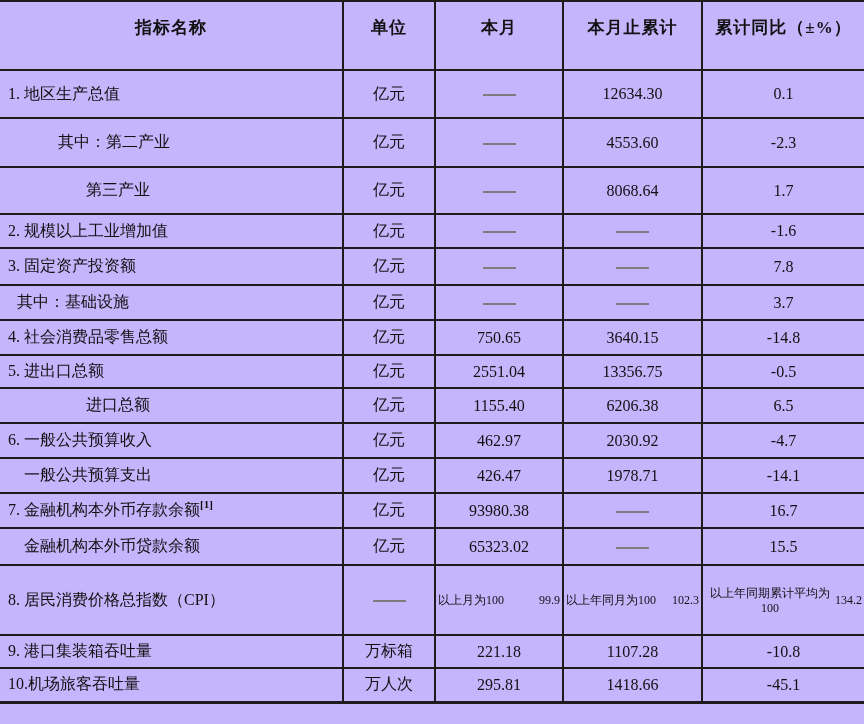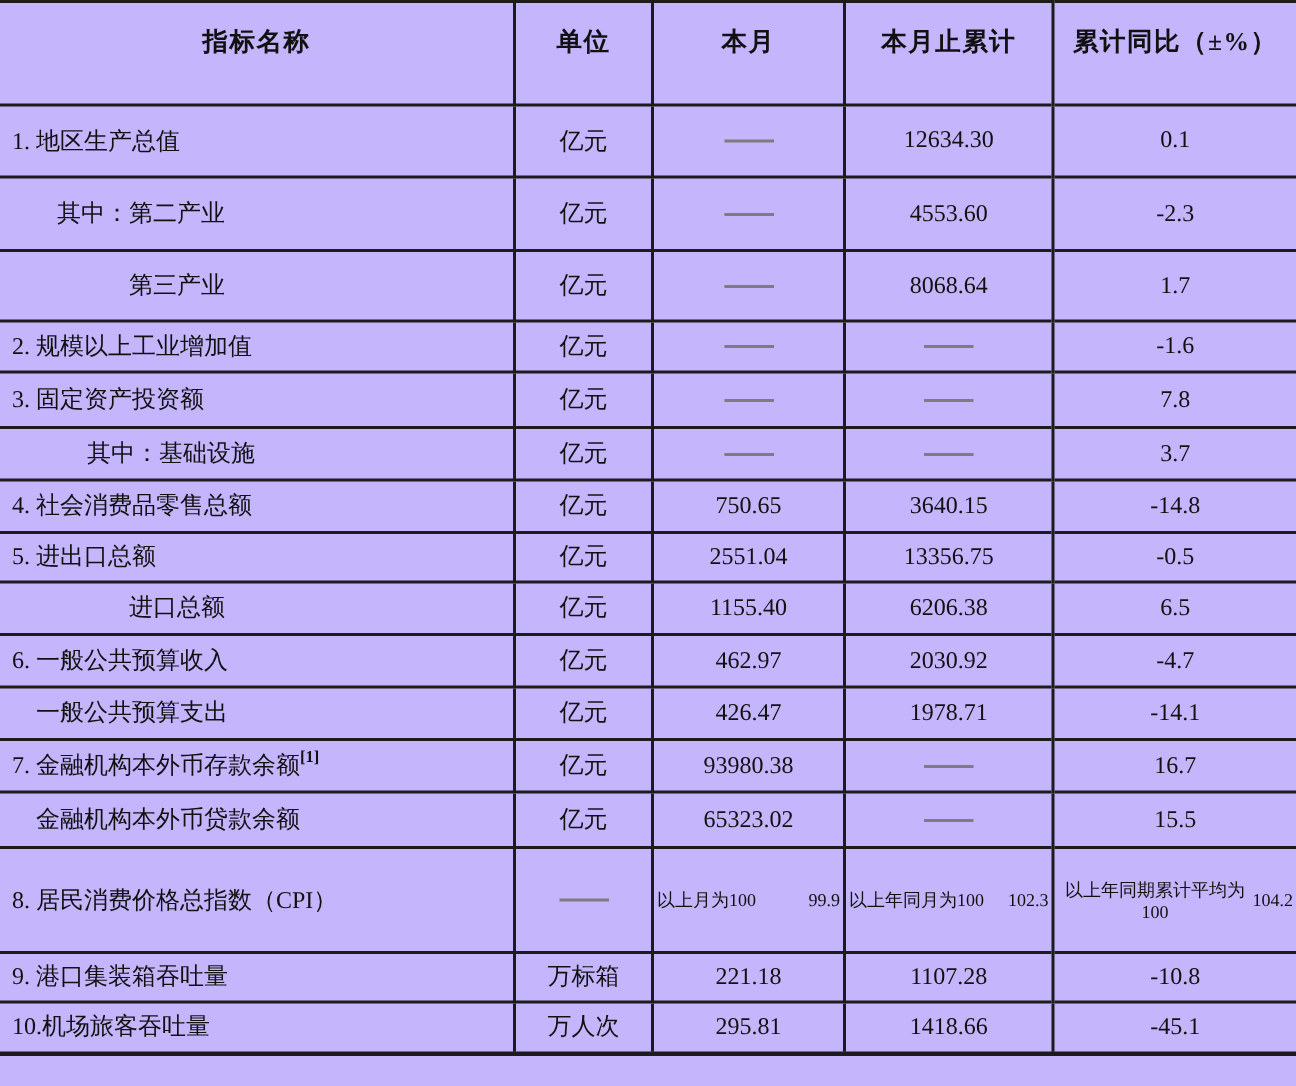--- a/index.html
+++ b/index.html
@@ -51,21 +51,21 @@
     </thead>
     <tbody id="table-body">
         <tr style="height: 48px;">
           <td class="name" style="padding-left: 8px;"><span>1. 地区生产总值</span></td>
           <td class="unit">亿元</td>
           <td class="month"><span class="dash"></span></td>
           <td class="cumulative">12634.30</td>
           <td class="yoy">0.1</td>
         </tr>
         <tr style="height: 49px;">
-          <td class="name" style="padding-left: 38px; margin-top: 42px;"><span>其中：第二产业</span></td>
+          <td class="name" style="padding-left: 58px; margin-top: 42px;"><span>其中：第二产业</span></td>
           <td class="unit">亿元</td>
           <td class="month"><span class="dash"></span></td>
           <td class="cumulative">4553.60</td>
           <td class="yoy">-2.3</td>
         </tr>
         <tr style="height: 47px;">
           <td class="name" style="padding-left: 86px;"><span>第三产业</span></td>
           <td class="unit">亿元</td>
           <td class="month"><span class="dash"></span></td>
           <td class="cumulative">8068.64</td>
@@ -79,21 +79,21 @@
           <td class="yoy">-1.6</td>
         </tr>
         <tr style="height: 37px;">
           <td class="name" style="padding-left: 8px;"><span>3. 固定资产投资额</span></td>
           <td class="unit">亿元</td>
           <td class="month"><span class="dash"></span></td>
           <td class="cumulative"><span class="dash"></span></td>
           <td class="yoy">7.8</td>
         </tr>
         <tr style="height: 35px;">
-          <td class="name" style="padding-left: 58px; margin-top: 40px;"><span>其中：基础设施</span></td>
+          <td class="name" style="padding-left: 17px; margin-top: 40px;"><span>其中：基础设施</span></td>
           <td class="unit">亿元</td>
           <td class="month"><span class="dash"></span></td>
           <td class="cumulative"><span class="dash"></span></td>
           <td class="yoy">3.7</td>
         </tr>
         <tr style="height: 35px;">
           <td class="name" style="padding-left: 8px;"><span>4. 社会消费品零售总额</span></td>
           <td class="unit">亿元</td>
           <td class="month">750.65</td>
           <td class="cumulative">3640.15</td>
@@ -152,21 +152,21 @@
           </td>
           <td class="cumulative">
             <div class="cpi">
               <div class="cpi-label">以上年同月为100</div>
               <div class="cpi-value">102.3</div>
             </div>
           </td>
           <td class="yoy">
             <div class="cpi">
               <div class="cpi-label">以上年同期累计平均为100</div>
-              <div class="cpi-value">104.2</div>
+              <div class="cpi-value">134.2</div>
             </div>
           </td>
         </tr>
         <tr style="height: 33px;">
           <td class="name" style="padding-left: 8px;"><span>9. 港口集装箱吞吐量</span></td>
           <td class="unit">万标箱</td>
           <td class="month">221.18</td>
           <td class="cumulative">1107.28</td>
           <td class="yoy">-10.8</td>
         </tr>

